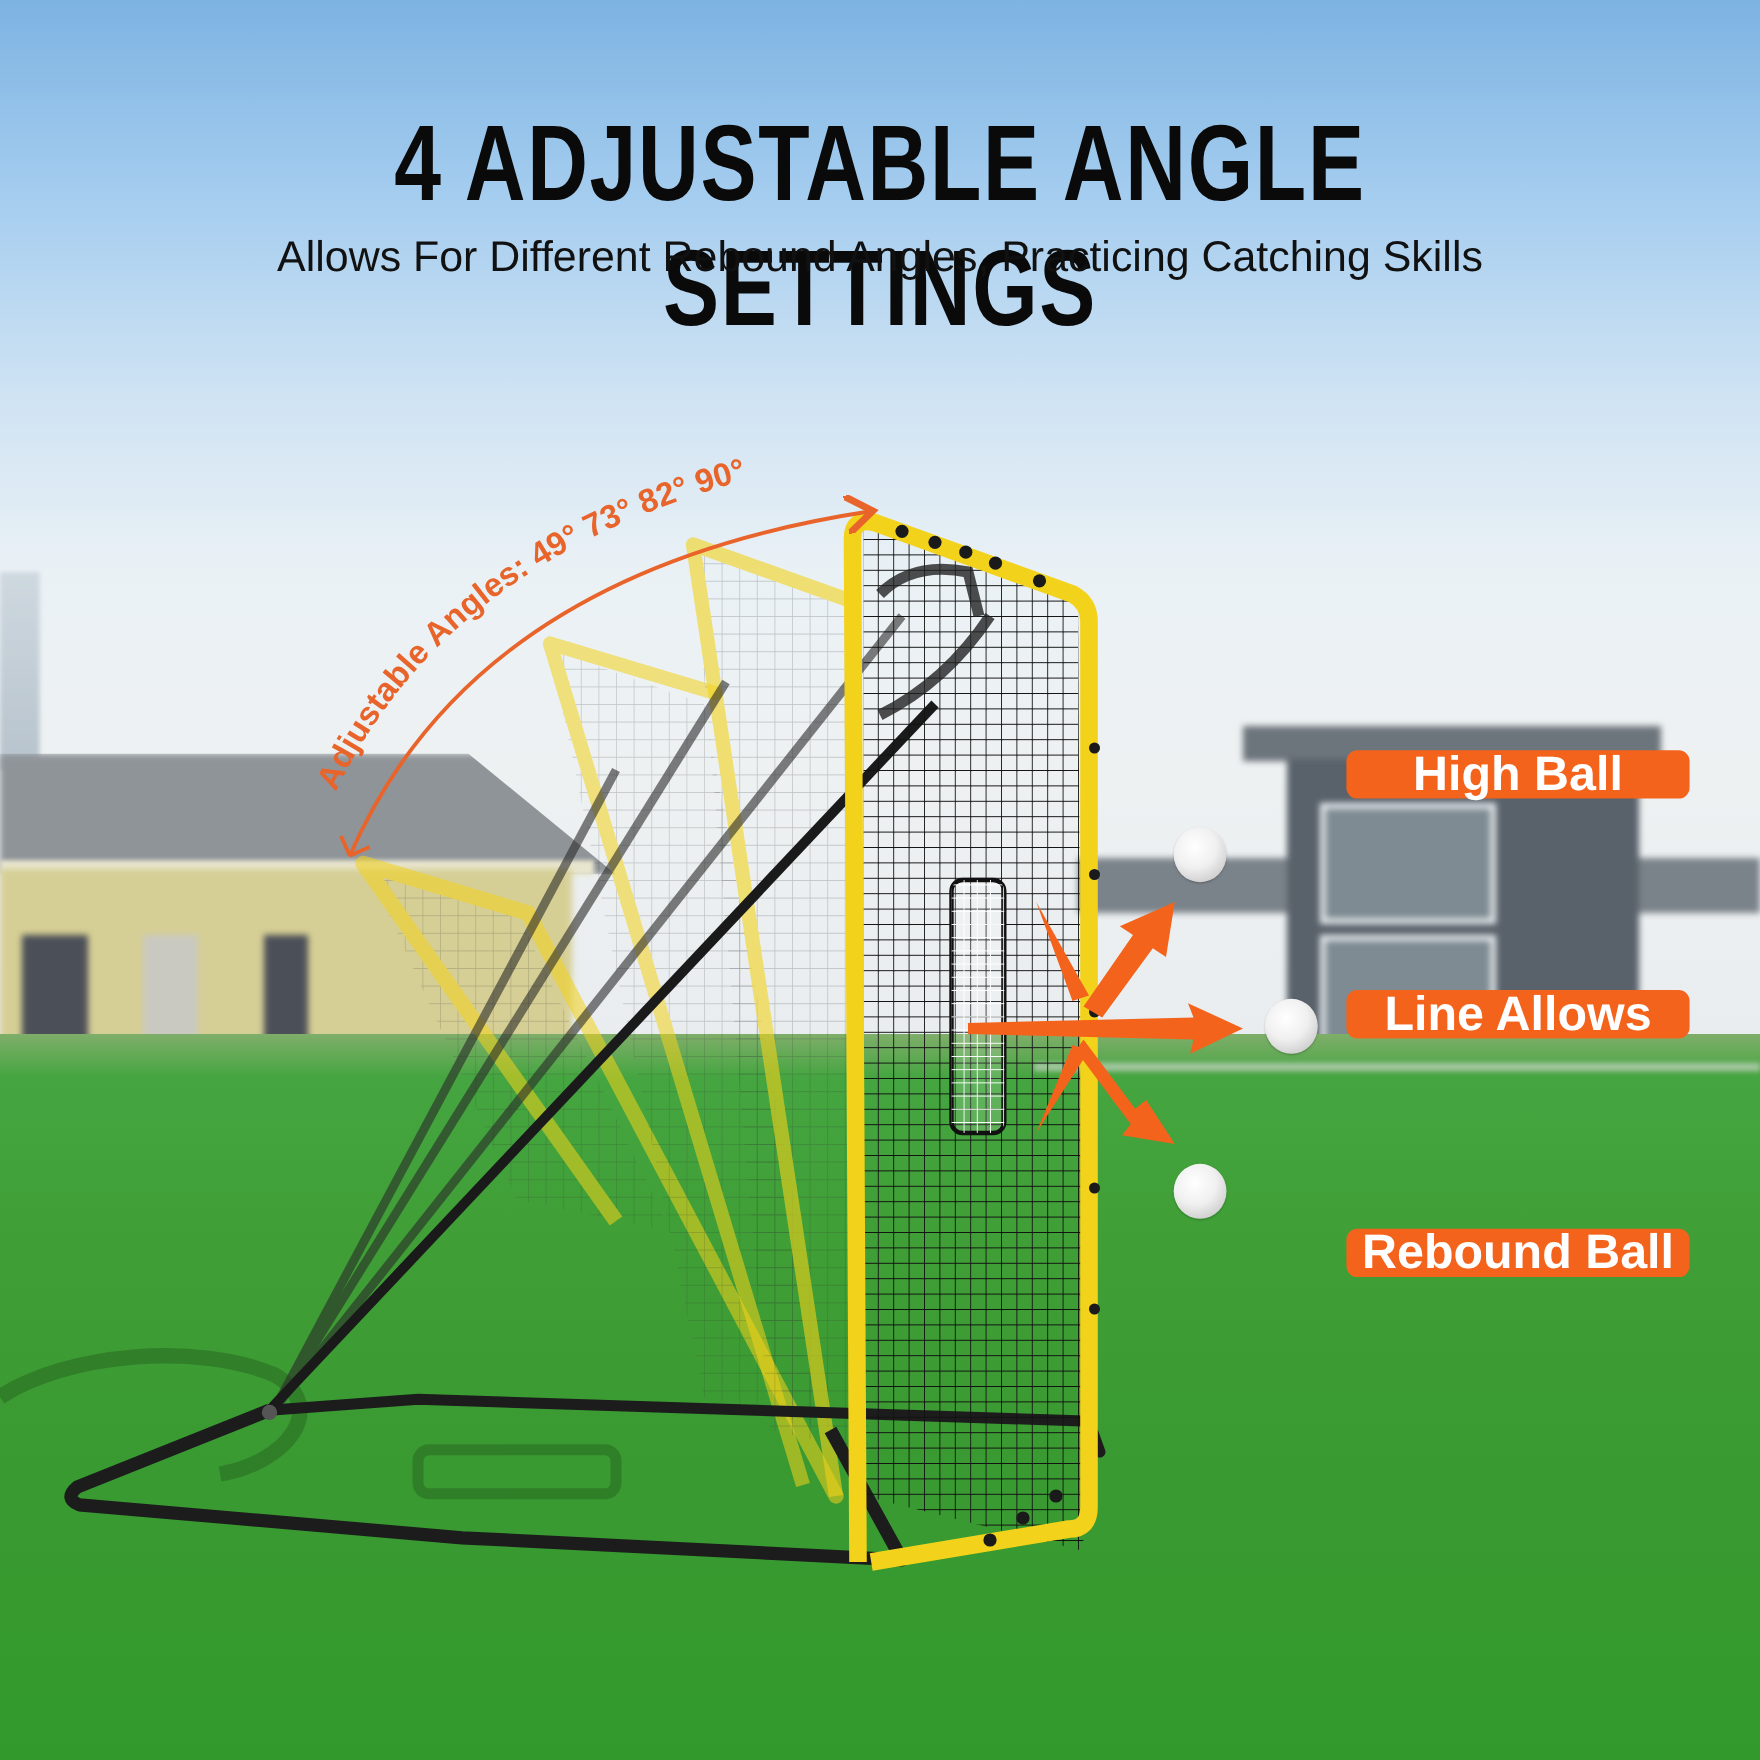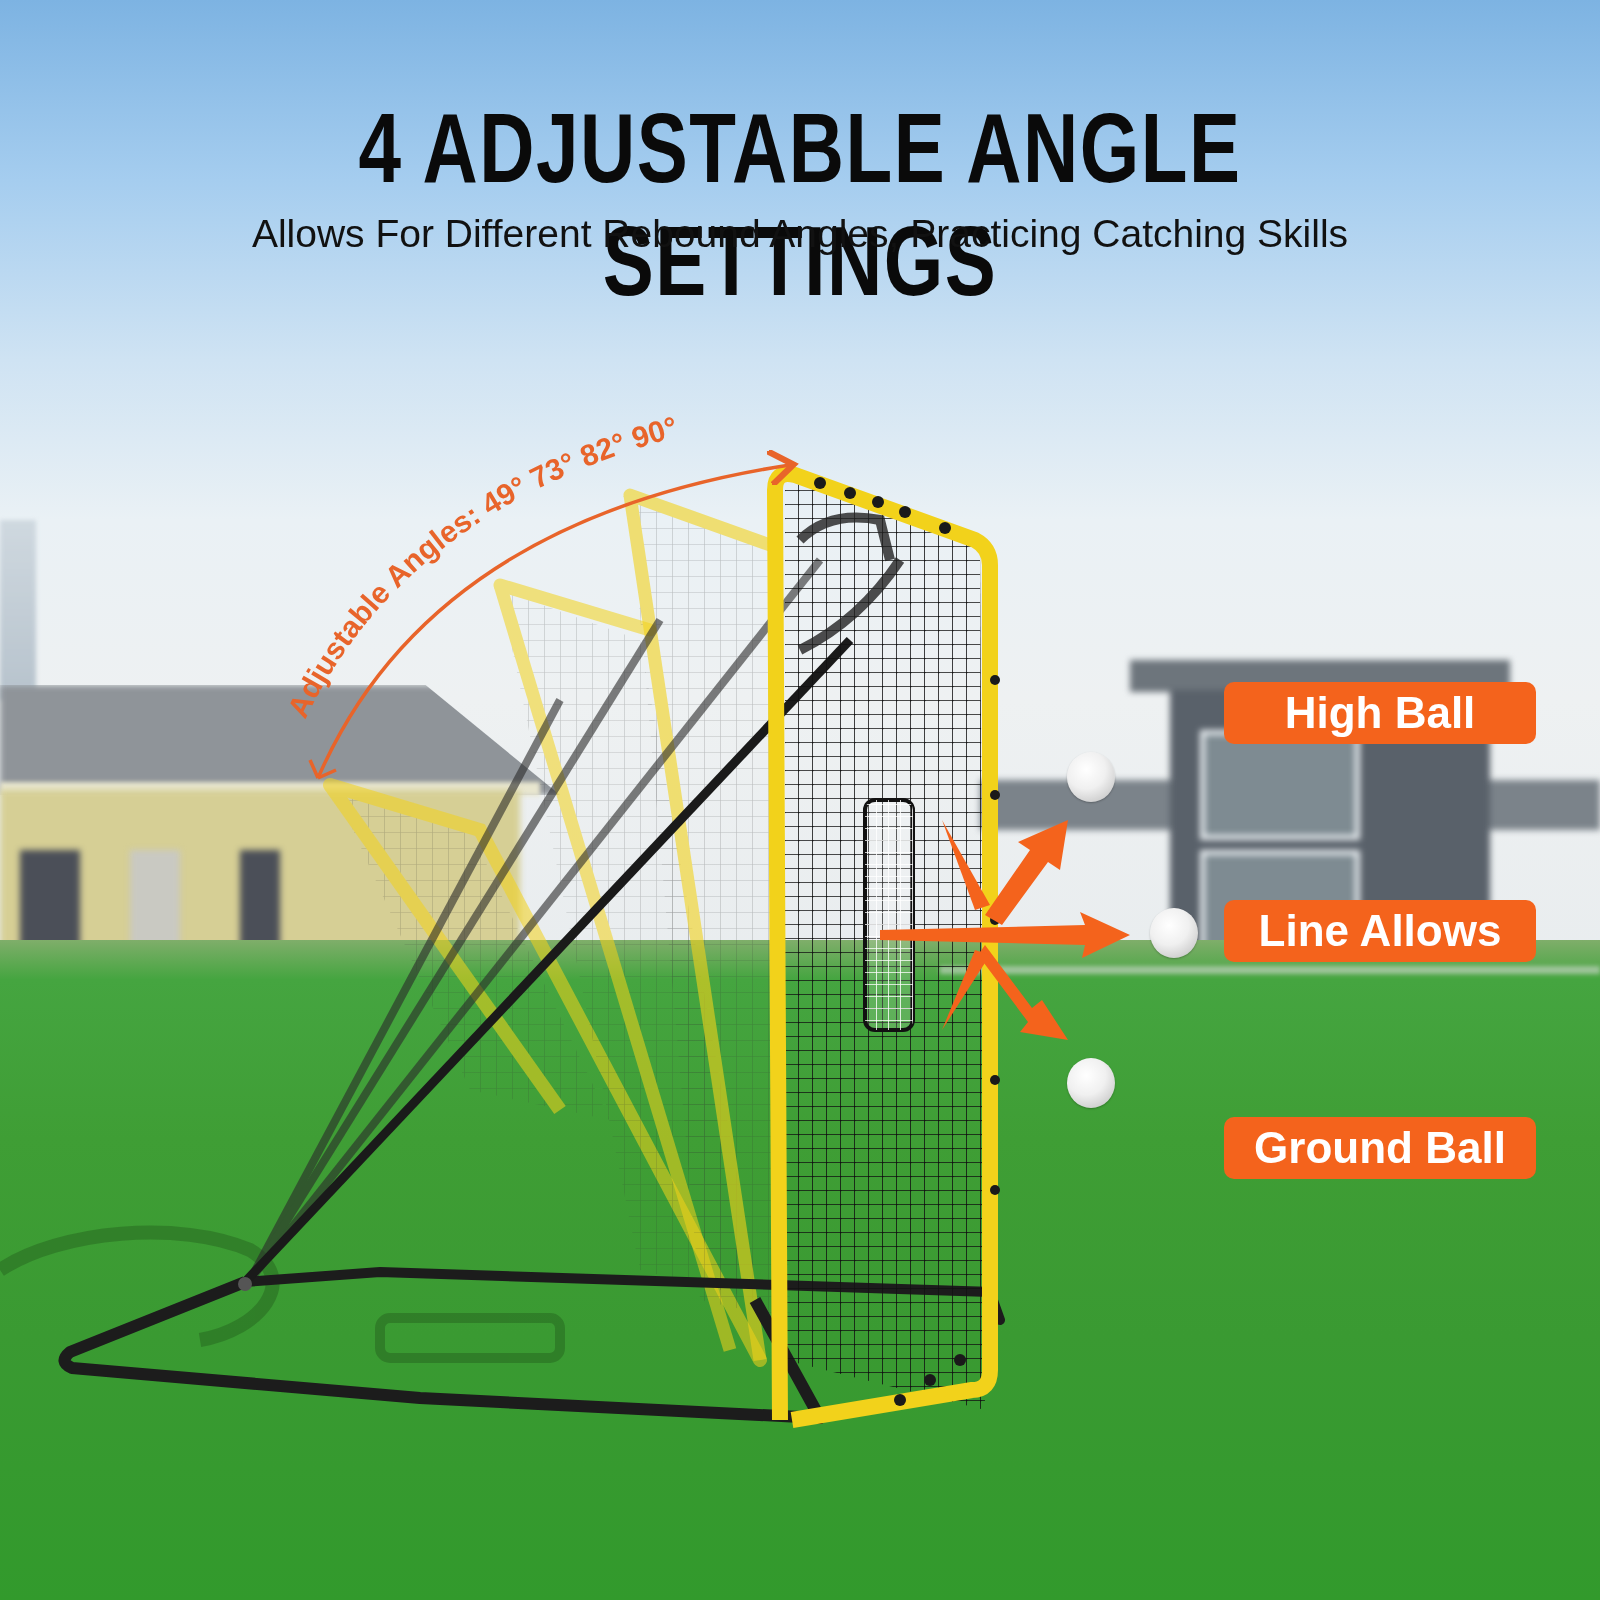--- a/index.html
+++ b/index.html
@@ -20,21 +20,21 @@
   .hr-side-roof { position: absolute; left: -150px; top: 120px; width: 620px; height: 50px; background: #7b838a; }
   .grass { position: absolute; left: 0; top: 940px; width: 1600px; height: 660px;
     background: linear-gradient(180deg, #7fae6a 0%, #45a540 6%, #3f9e35 30%, #3a9a32 60%, #329a2c 100%); }
   .grass-line { position: absolute; left: 940px; top: 966px; width: 660px; height: 8px; background: #cfd8cf; opacity: .6; filter: blur(2px); }
   .overlay { position: absolute; inset: 0; }
   .title { position: absolute; left: 0; top: 92px; width: 1600px; text-align: center;
     font-family: "Liberation Sans", sans-serif; font-weight: 700; font-size: 98px; color: #0a0a0a;
     transform: scaleX(0.78); letter-spacing: 2px; }
   .subtitle { position: absolute; left: 0; top: 212px; width: 1600px; text-align: center;
     font-size: 39px; color: #111; font-family: "Liberation Sans", sans-serif; }
-  .label-pill { position: absolute; left: 1224px; width: 312px; height: 62px; border-radius: 10px; background: #f4631c;
+  .label-pill { position: absolute; left: 1224px; width: 312px; height: 44px; border-radius: 10px; background: #f4631c;
     color: #ffffff; font-weight: 700; font-size: 44px; display: flex; align-items: center; justify-content: center; font-family: "Liberation Sans", sans-serif; }
   .ball { position: absolute; width: 48px; height: 50px; border-radius: 50%;
     background: radial-gradient(circle at 40% 35%, #ffffff 0%, #f0f0f0 45%, #b9b9b9 100%); box-shadow: 0 1px 2px rgba(0,0,0,.25); }
 </style>
 </head>
 <body>
 
 <div class="scene">
   <div class="sky"></div>
   <div class="tower"></div>
@@ -149,13 +149,13 @@
 
 <div class="ball" style="left:1067px;top:752px;"></div>
 <div class="ball" style="left:1150px;top:908px;"></div>
 <div class="ball" style="left:1067px;top:1058px;"></div>
 
 <div class="title">4 ADJUSTABLE ANGLE SETTINGS</div>
 <div class="subtitle">Allows For Different Rebound Angles, Practicing Catching Skills</div>
 
 <div class="label-pill" style="top:682px;">High Ball</div>
 <div class="label-pill" style="top:900px;">Line Allows</div>
-<div class="label-pill" style="top:1117px;">Ground Ball</div>
+<div class="label-pill" style="top:1117px;">Rebound Ball</div>
 
 </body></html>

